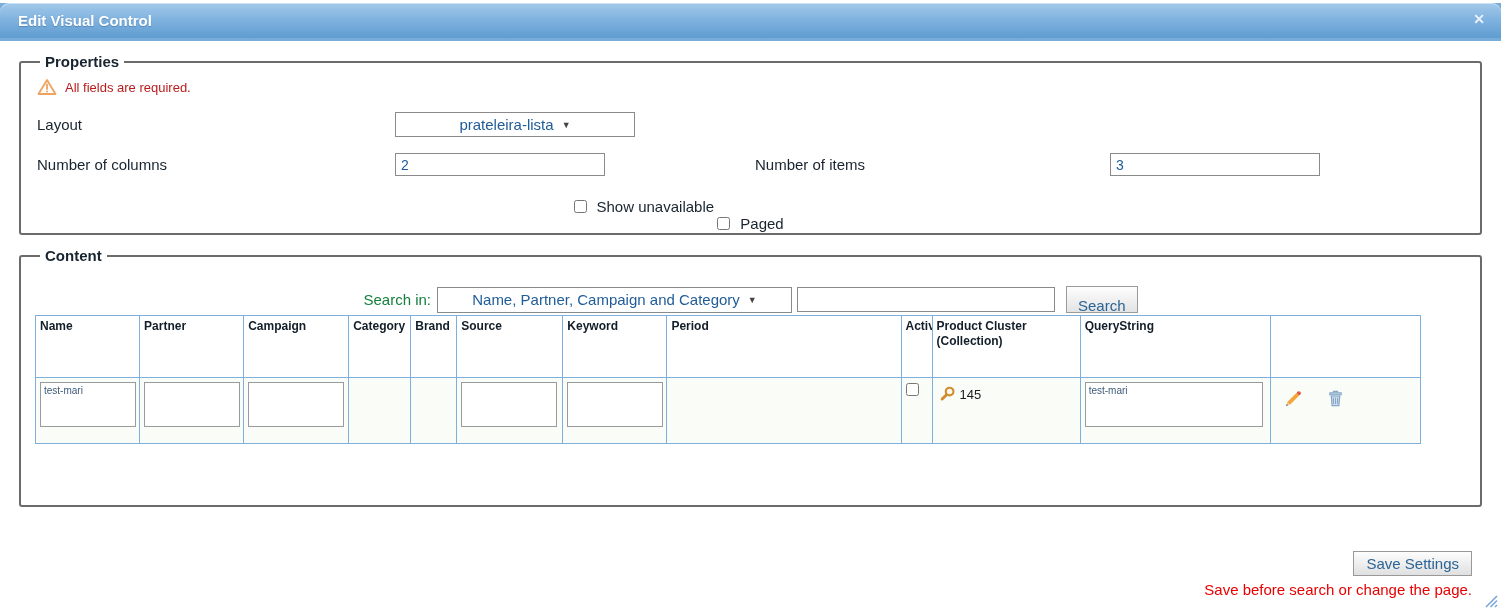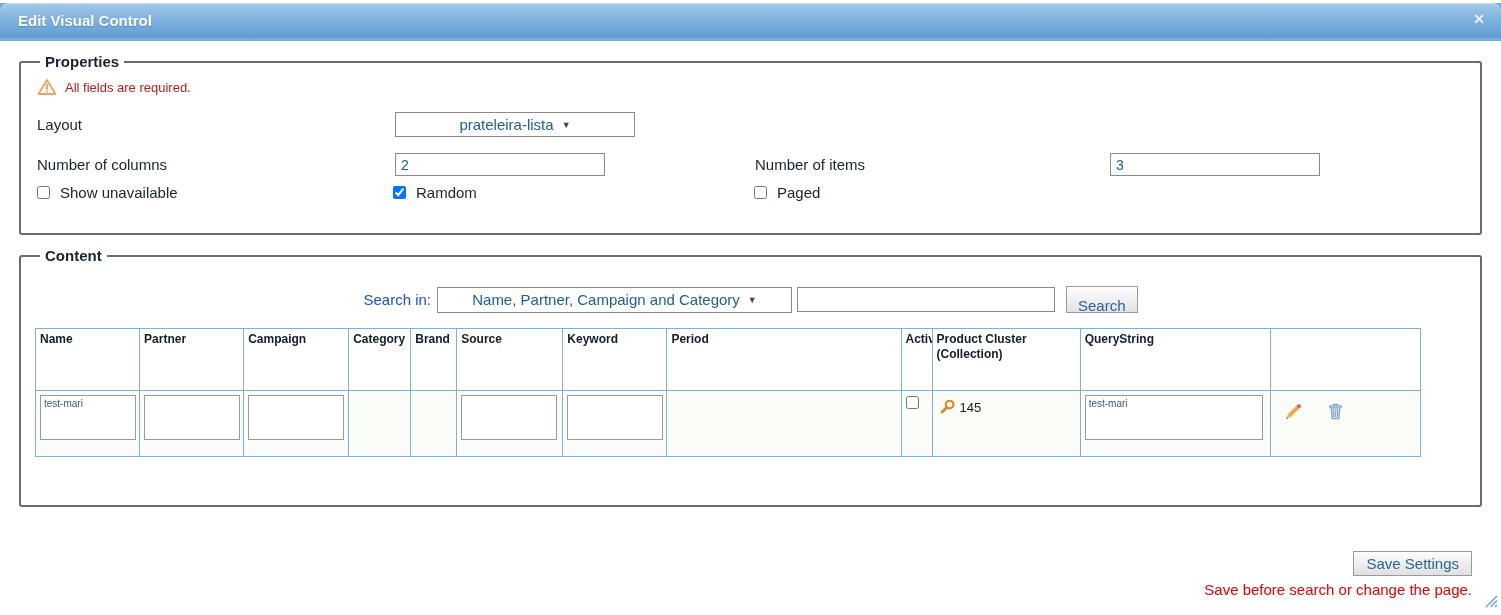--- a/index.html
+++ b/index.html
@@ -41,40 +41,40 @@
   .selectbox { border:1px solid #8a8a8a; background:#fff; height:25px;
                display:flex; align-items:center; justify-content:center;
                padding:0 7px; font-size:15px; color:#1f5c99; cursor:pointer; }
   .sel-layout { width:240px; }
   .arrow { font-size:9px; color:#444; margin-left:8px; }
 
   .txt { border:1px solid #8a8a8a; height:23px; font-size:14px; color:#1f5c99;
          padding:2px 5px; font-family:inherit; background:#fff; }
   .num { width:210px; }
 
-  .checks { margin-top:8px; }
+  .checks { margin-top:22px;flex-direction:column; }
   .cb-group { display:flex; align-items:center; gap:10px; }
   .cb-g1 { width:358px; padding-left:2px; }
   .cb-g2 { width:361px; }
   .cb-label { font-size:15px; color:#18242f; }
   input[type=checkbox] { width:13px; height:13px; margin:0; }
 
   
   .addrow { display:flex; align-items:center; gap:9px; margin:18px 0 0 3px; cursor:pointer; }
   .add-label { font-size:13px; color:#222; }
 
   .searchrow { display:flex; align-items:center; justify-content:center; margin-top:20px; }
-  .search-label { font-size:15px; color:#1d4ed8; margin-right:6px; }
+  .search-label { font-size:15px; color:#15803d; margin-right:6px; }
   .sel-scope { width:355px; height:26px; }
   .search-input { width:258px; height:25px; margin-left:5px; }
   .search-btn { margin-left:11px; height:27px; padding:10px 11px; font-size:15px; color:#2a6496;
                 background:linear-gradient(180deg,#fefefe,#e3e3e3); border:1px solid #9a9a9a;
                 font-family:inherit; cursor:pointer; }
 
-  table.grid { border-collapse:collapse; table-layout:fixed; width:1386px; margin-top:15px; }
+  table.grid { border-collapse:collapse; table-layout:fixed; width:1386px; margin-top:2px; }
   .grid th, .grid td { border:1px solid #7db0dd; overflow:hidden; }
   .grid th { height:62px; vertical-align:top; text-align:left; padding:3px 4px;
              font-size:12px; color:#121e29; background:#ffffff; font-weight:bold; line-height:1.25; }
   .grid td { height:66px; vertical-align:top; padding:4px; background:#fafcf7; }
 
   .cellbox { border:1px solid #9a9a9a; background:#fff; width:96px; height:45px;
              font-size:10px; color:#3d5a78; padding:2px 3px; resize:none;
              font-family:inherit; overflow:hidden; display:block; }
   .qs { width:178px; }
   .td-activ { padding-top:8px; text-align:left; padding-left:5px; }
@@ -128,24 +128,20 @@
       <span class="lbl w1">Number of columns</span>
       <input class="txt num" type="text" value="2" style="">
       <span class="lbl w2">Number of items</span>
       <input class="txt num" type="text" value="3" style="">
     </div>
 
     <div class="form-row checks">
       <span class="cb-group cb-g1">
         <input type="checkbox" style="">
         <span class="cb-label">Show unavailable</span>
-      </span>
-      <span class="cb-group cb-g2">
-        <input type="checkbox" checked="" style="">
-        <span class="cb-label">Ramdom</span>
       </span>
       <span class="cb-group">
         <input type="checkbox" style="">
         <span class="cb-label">Paged</span>
       </span>
     </div>
   </fieldset>
 
   <fieldset class="fs fs-content">
     <legend>Content</legend>

